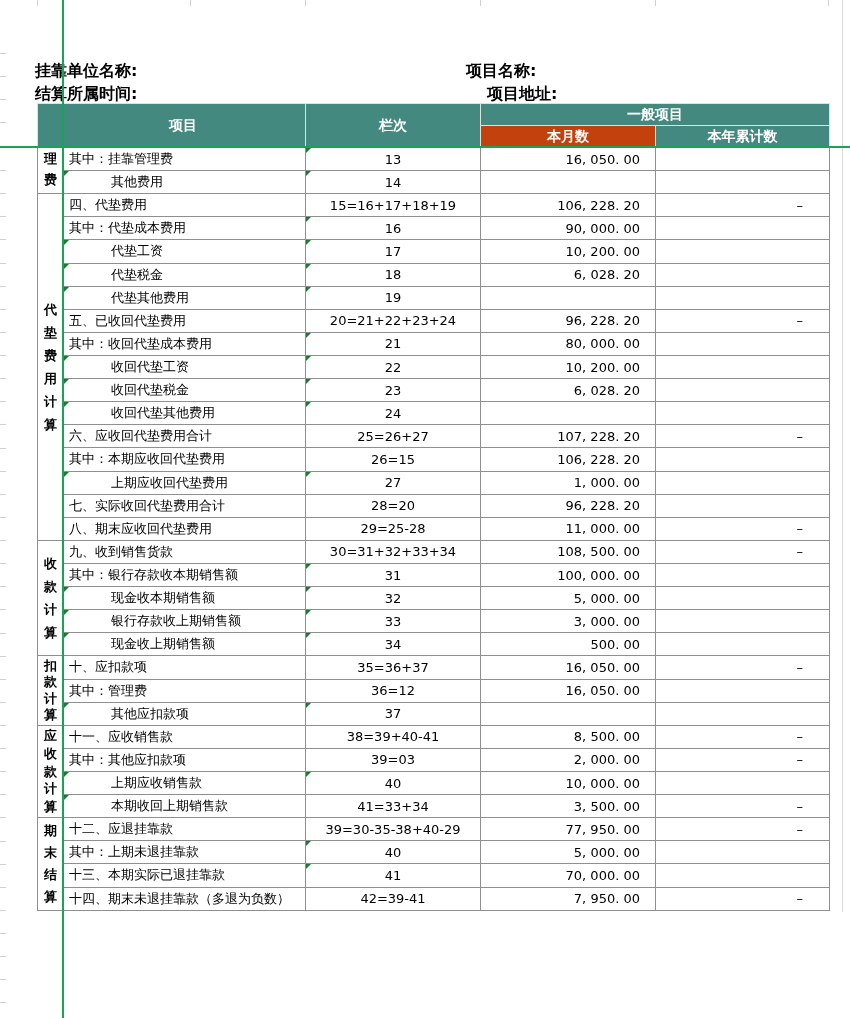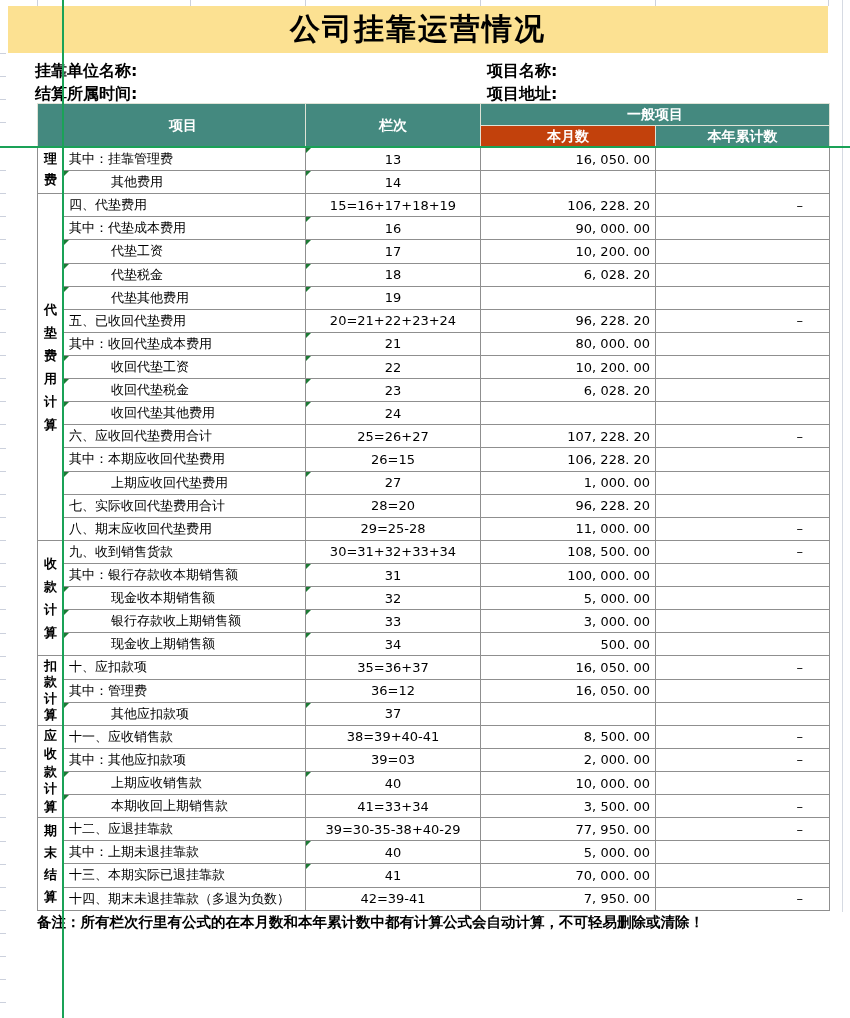--- a/index.html
+++ b/index.html
@@ -30,21 +30,21 @@
   tbody td{border:1px solid #8f8f8f;font-size:13px;color:#000;background:#fff;
     position:relative;padding:0 2px;white-space:nowrap;}
   table.sheet{border:1px solid #5e5e5e;}
 
   td.g{font-weight:bold;text-align:center;padding:0;white-space:pre-line;
     vertical-align:middle;}
   td.g.top{vertical-align:top;}
   td.it{font-weight:normal;padding-left:5px;}
   td.it.ind{padding-left:47px;}
   td.cn{text-align:center;font-weight:normal;}
-  td.m{text-align:right;padding-right:5px;font-weight:normal;}
+  td.m{text-align:right;padding-right:15px;font-weight:normal;}
   td.y{text-align:right;padding-right:5px;font-weight:normal;}
   td.y.dash{padding-right:26px;}
 
   .tri{position:absolute;top:0;left:0;width:0;height:0;
     border-top:5px solid #1d7a35;border-right:5px solid transparent;}
 
   
   .frozen-v{position:absolute;left:62px;top:0;width:0;height:1018px;
     border-left:2px solid #1aa257;z-index:5;}
   .frozen-h{position:absolute;left:0;top:146px;height:0;width:850px;
@@ -104,27 +104,24 @@
       <div class="tick-v" style="left: 37px;"></div>
       <div class="tick-v" style="left: 190px;"></div>
       <div class="tick-v" style="left: 305px;"></div>
       <div class="tick-v" style="left: 480px;"></div>
       <div class="tick-v" style="left: 655px;"></div>
       <div class="tick-v" style="left: 828px;"></div>
       <div class="tick-v" style="left: 842px;"></div>
     </div>
   <div class="edge-line" style="left:842px;"></div>
 
-  <div class="title-band" style="background: rgb(252, 225, 146);">
-    <span>公司挂靠运营情况</span>
-  </div>
 
   <div class="info-label" style="left:35px;top:61px;">挂靠单位名称:</div>
   <div class="info-label" style="left:35px;top:84px;">结算所属时间:</div>
-  <div class="info-label" style="left:487px;top:61px;">项目名称:</div>
+  <div class="info-label" style="left:466px;top:61px;">项目名称:</div>
   <div class="info-label" style="left:487px;top:84px;">项目地址:</div>
 
   <table class="sheet">
     <colgroup>
       <col style="width:26px">
         <col style="width:242px">
         <col style="width:175px">
       <col style="width:175px">
         <col style="width:174px">
     </colgroup>
@@ -362,14 +359,13 @@
           <td class="cn">42=39-41</td>
           <td class="m">7, 950. 00</td>
           <td class="y dash">–</td>
         </tr>
       </tbody>
   </table>
 
   <div class="frozen-v" style="border-color: rgb(26, 162, 87);"></div>
   <div class="frozen-h" style="border-color: rgb(26, 162, 87);"></div>
 
-  <div class="note">备注：所有栏次行里有公式的在本月数和本年累计数中都有计算公式会自动计算，不可轻易删除或清除！</div>
 </div>
 
 </body></html>

